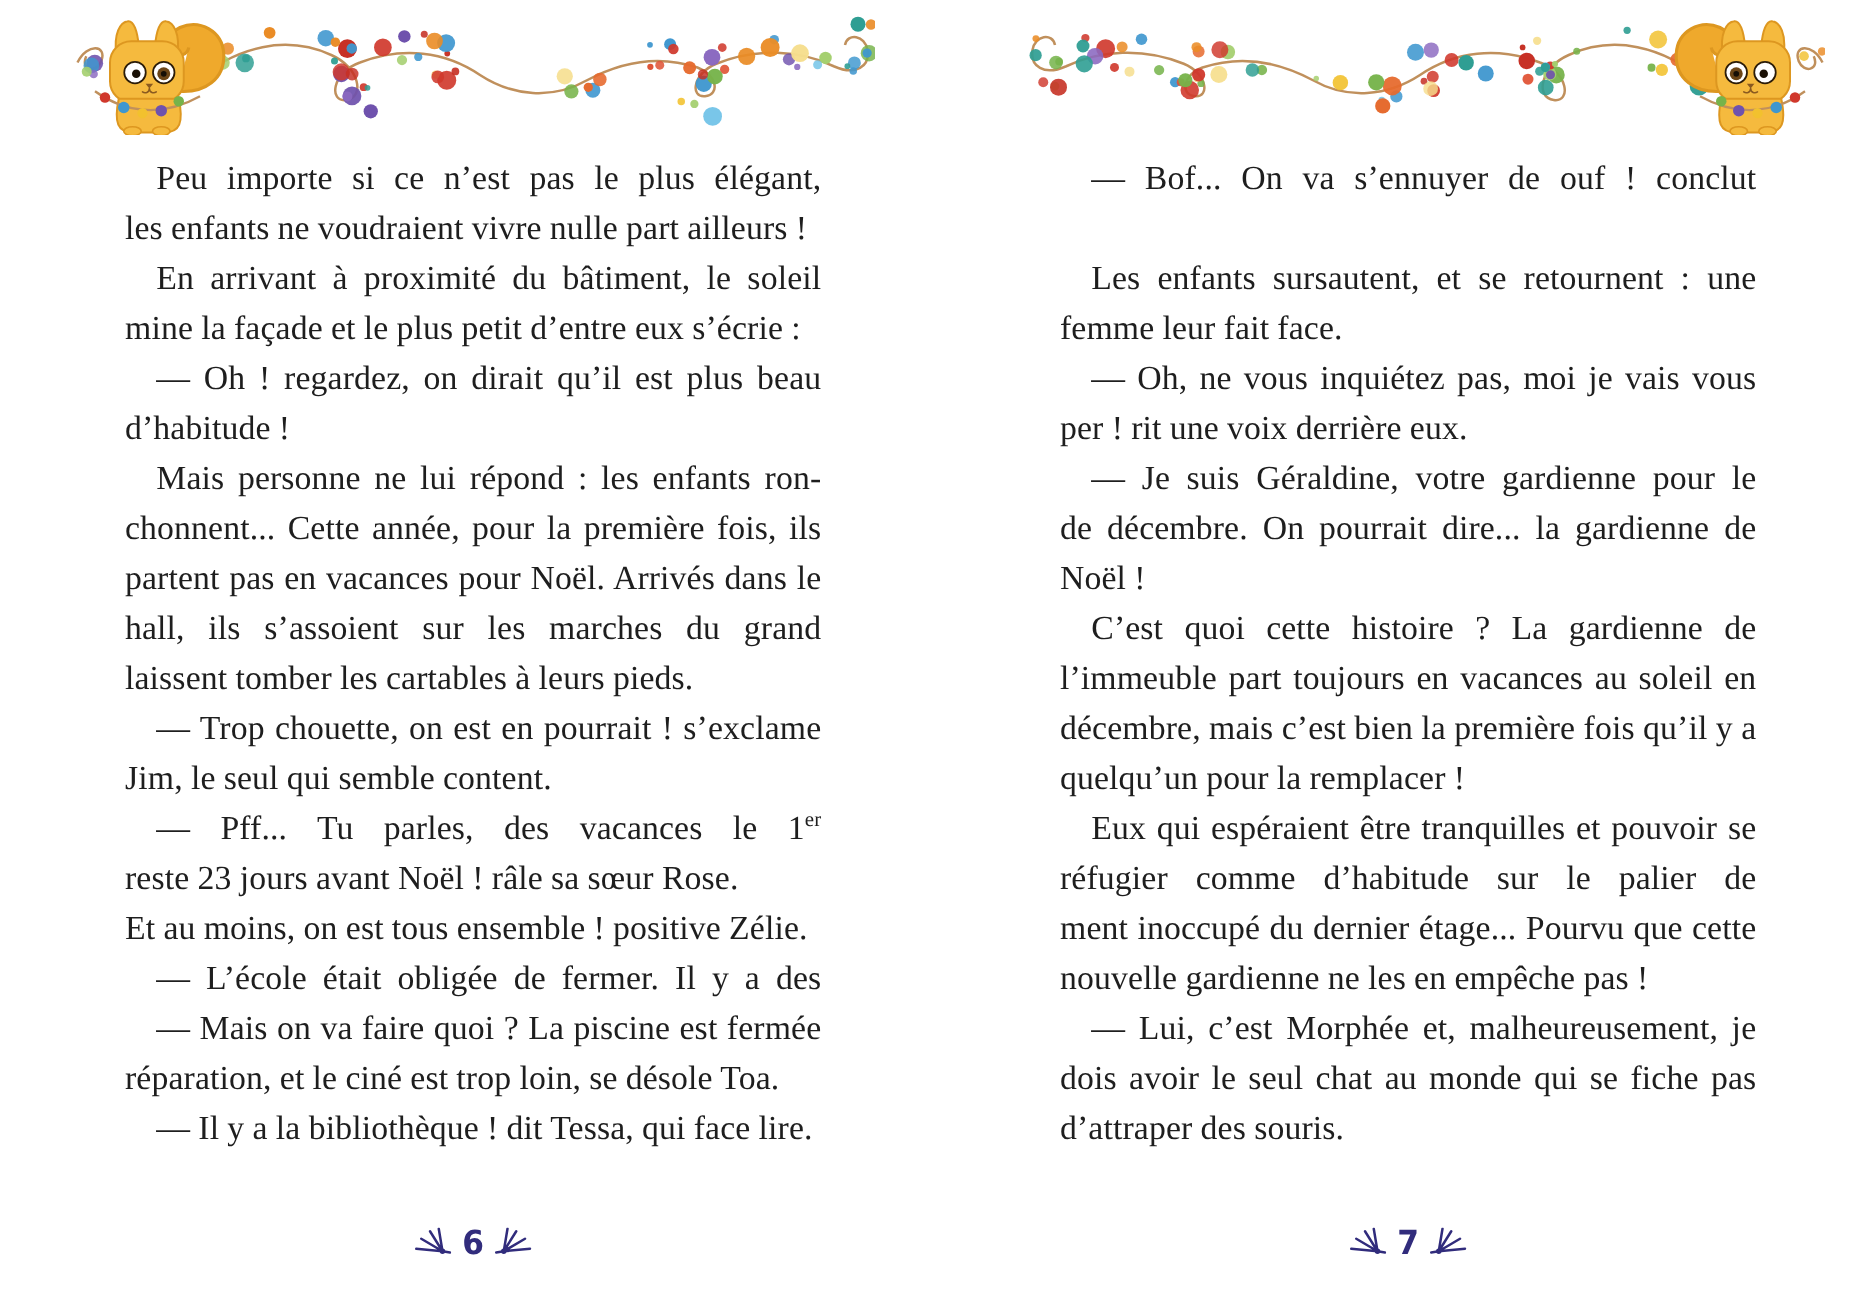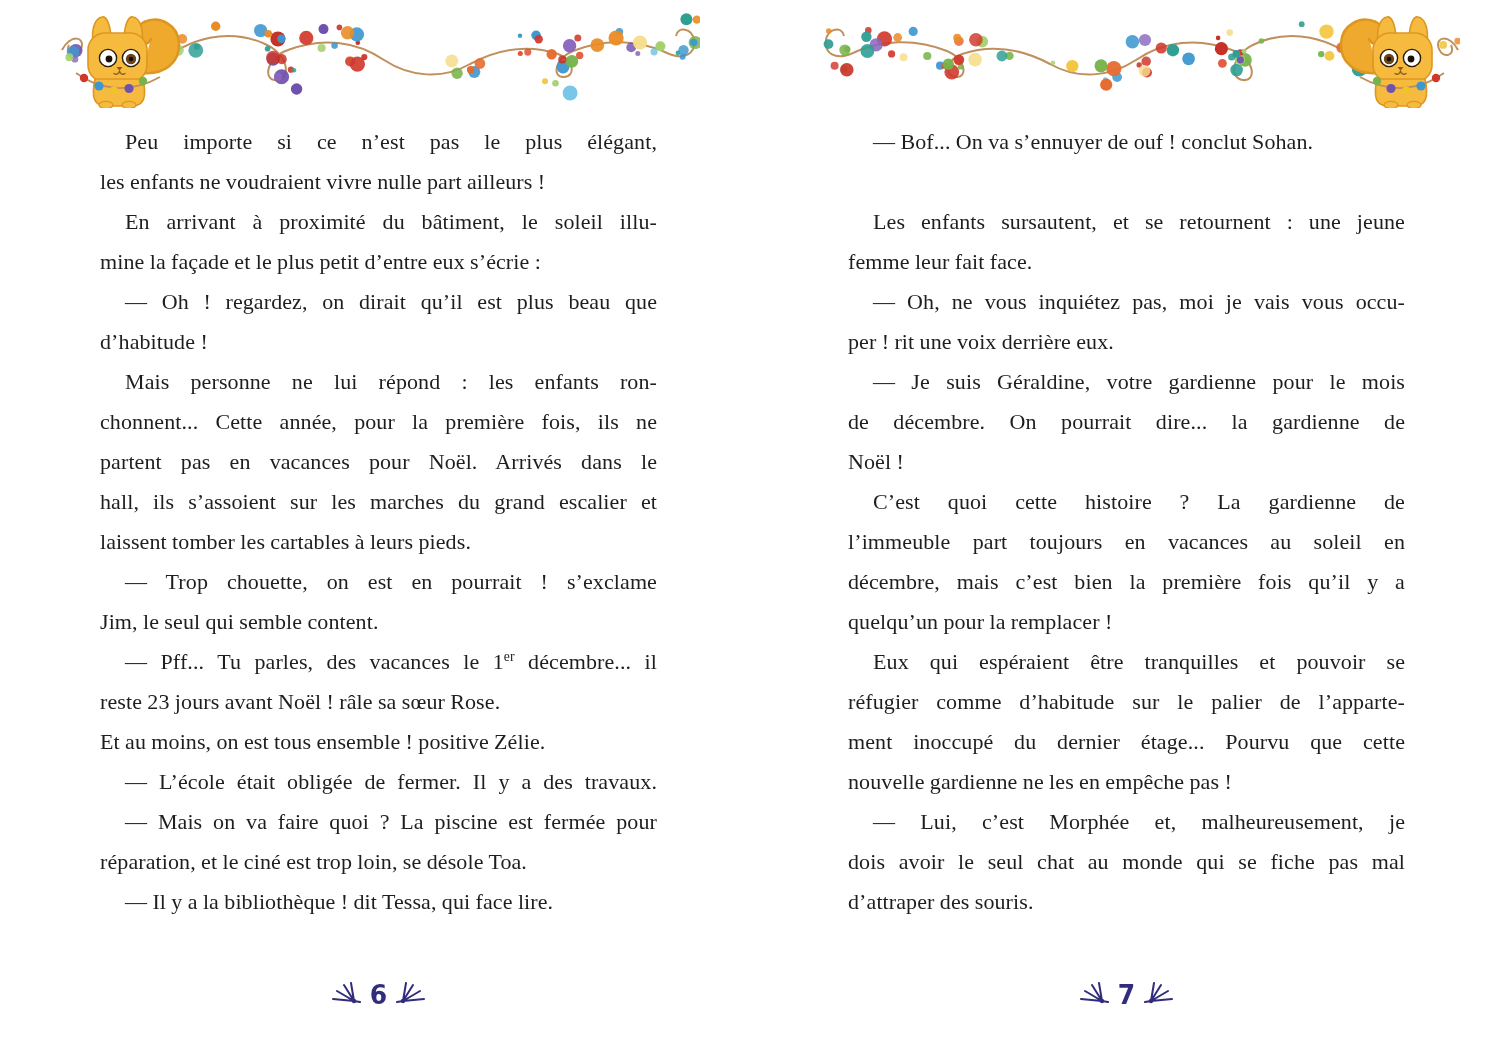--- a/index.html
+++ b/index.html
@@ -11,21 +11,21 @@
   .spread{display:flex;width:1500px;height:1050px;background:#ffffff;}
   .page{position:relative;width:750px;height:1050px;}
   .header{position:absolute;top:8px;width:640px;height:100px;}
   .page--left .header{left:60px;}
   .page--right .header{left:70px;}
   .header svg{display:block;width:640px;height:100px;}
   .header--mirrored svg{transform:scaleX(-1);}
   .text-block{
     position:absolute;top:122px;width:557px;
     color:var(--text,#1e1e1e);
-    font-size:22px;line-height:40px;
+    font-size:27px;line-height:40px;
     letter-spacing:0.1px;word-spacing:-0.3px;
   }
   .page--left .text-block{left:100px;}
   .page--right .text-block{left:98px;}
   .para{margin:0;}
   .para.space-before{margin-top:40px;}
   .line{text-align:justify;text-align-last:justify;height:40px;overflow:hidden;}
   .line.last{text-align-last:left;}
   .line.first{text-indent:25px;}
   sup{font-size:0.62em;line-height:0;vertical-align:super;margin-top:20px;}

